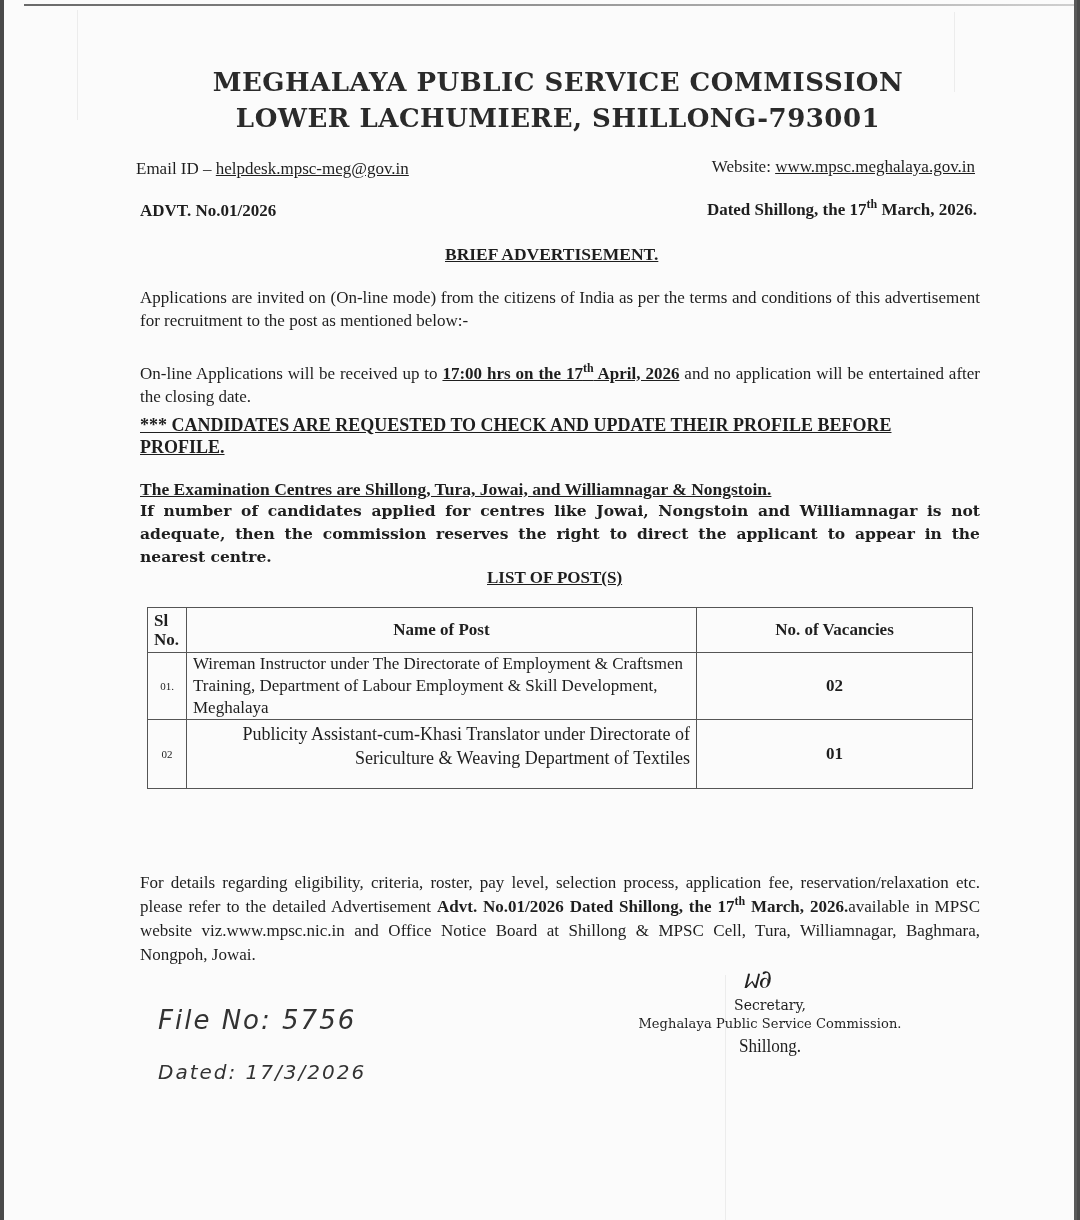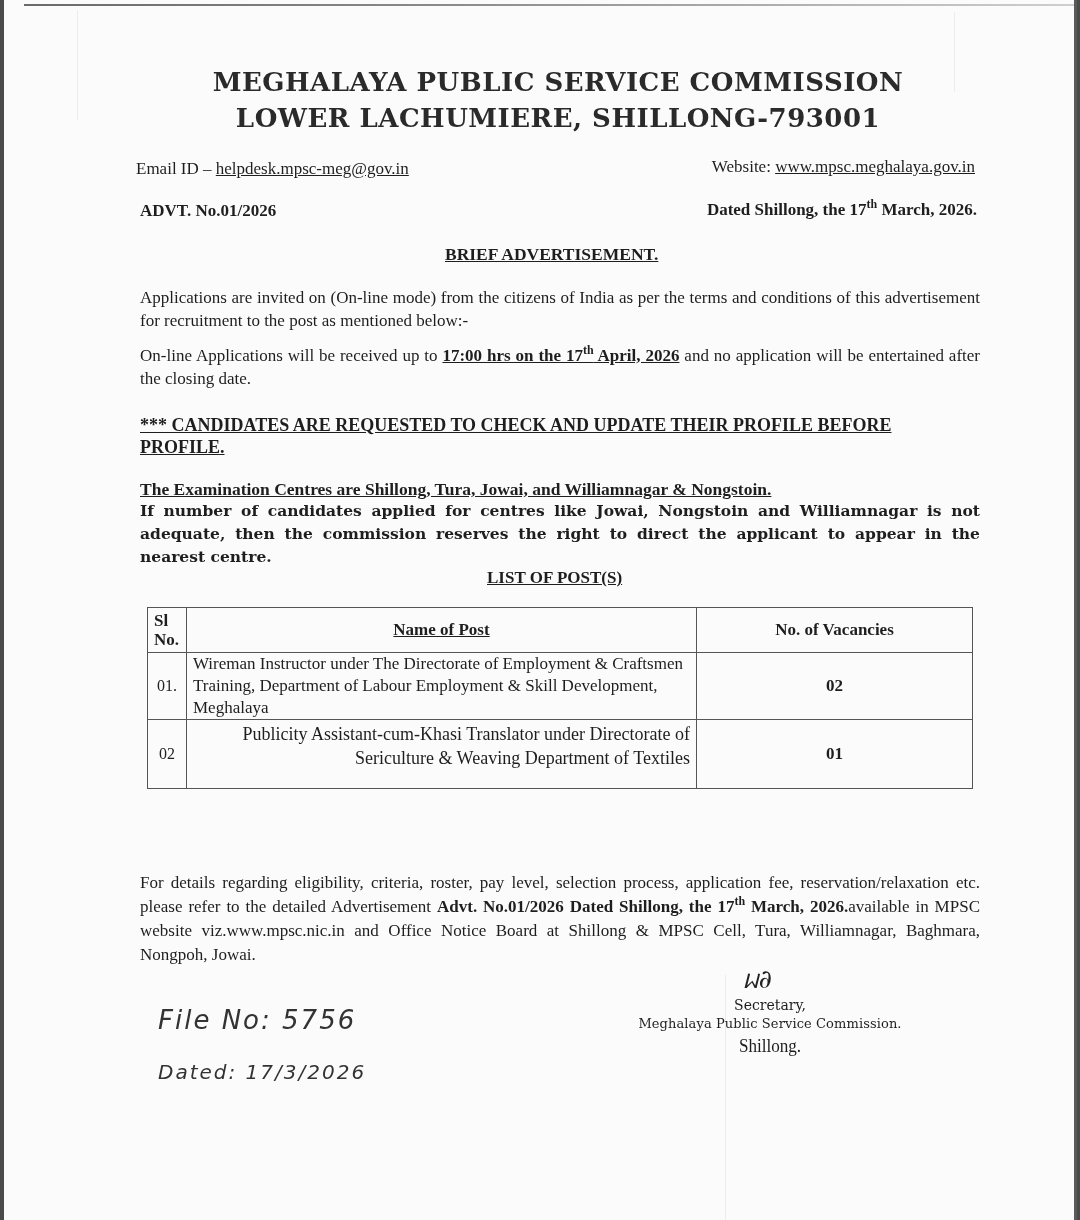--- a/index.html
+++ b/index.html
@@ -113,23 +113,23 @@
     table.posts th, table.posts td {
       border: 1.5px solid #555;
       padding: 0 6px;
       vertical-align: middle;
     }
     table.posts th {
       font-weight: bold;
       height: 44px;
     }
     .col-sl { width: 26px; text-align: left; line-height: 19px; }
-    .col-name { width: 497px; text-decoration: underline; }
+    .col-name { width: 497px; }
     .col-vac { text-align: center; }
-    td.sl { text-align: center; padding: 0 4px; font-size: 16px; }
+    td.sl { text-align: center; padding: 0 4px; font-size: 11px; }
     td.name { line-height: 22px; font-size: 17px; }
     td.vac { text-align: center; font-weight: bold; }
     tr.r1 td { height: 63px; }
     tr.r2 td { height: 66px; }
     tr.r3 td { height: 52px; }
 
     .footer-para {
       left: 140px; width: 840px; top: 871px;
       font-size: 17px;
       line-height: 24px;
@@ -191,21 +191,21 @@
 
 <div class="abs meta-left b" style="left:140px; top:201px;">ADVT. No.01/2026</div>
 <div class="abs meta-right b" style="right:103px; top:200px;">
   <span>Dated Shillong, the 17</span><sup>th</sup><span> March, 2026.</span>
 </div>
 
 <div class="abs section-heading">BRIEF ADVERTISEMENT.</div>
 
 <div class="abs para" style="top:286px;">Applications are invited on (On-line mode) from the citizens of India as per the terms and conditions of this advertisement for recruitment to the post as mentioned below:-</div>
 
-<div class="abs para" style="top:344px;">
+<div class="abs para" style="top:362px;">
   <span>On-line Applications will be received up to </span><span class="b u"><span>17:00 hrs on the 17</span><sup>th</sup><span> April, 2026</span></span><span> and no application will be entertained after the closing date.</span>
 </div>
 
 <div class="abs notice" style="top:414px;">*** CANDIDATES ARE REQUESTED TO CHECK AND UPDATE THEIR PROFILE BEFORE PROFILE.</div>
 
 <div class="abs para b u" style="top:478px; font-size:17.5px; text-align:left;">The Examination Centres are Shillong, Tura, Jowai, and Williamnagar &amp; Nongstoin.</div>
 <div class="abs para-bold" style="top:499px; font-family:'DejaVu Serif', serif; font-size:15.5px; line-height:23px;">If number of candidates applied for centres like Jowai, Nongstoin and Williamnagar is not adequate, then the commission reserves the right to direct the applicant to appear in the nearest centre.</div>
 
 <div class="abs list-heading">LIST OF POST(S)</div>
 

